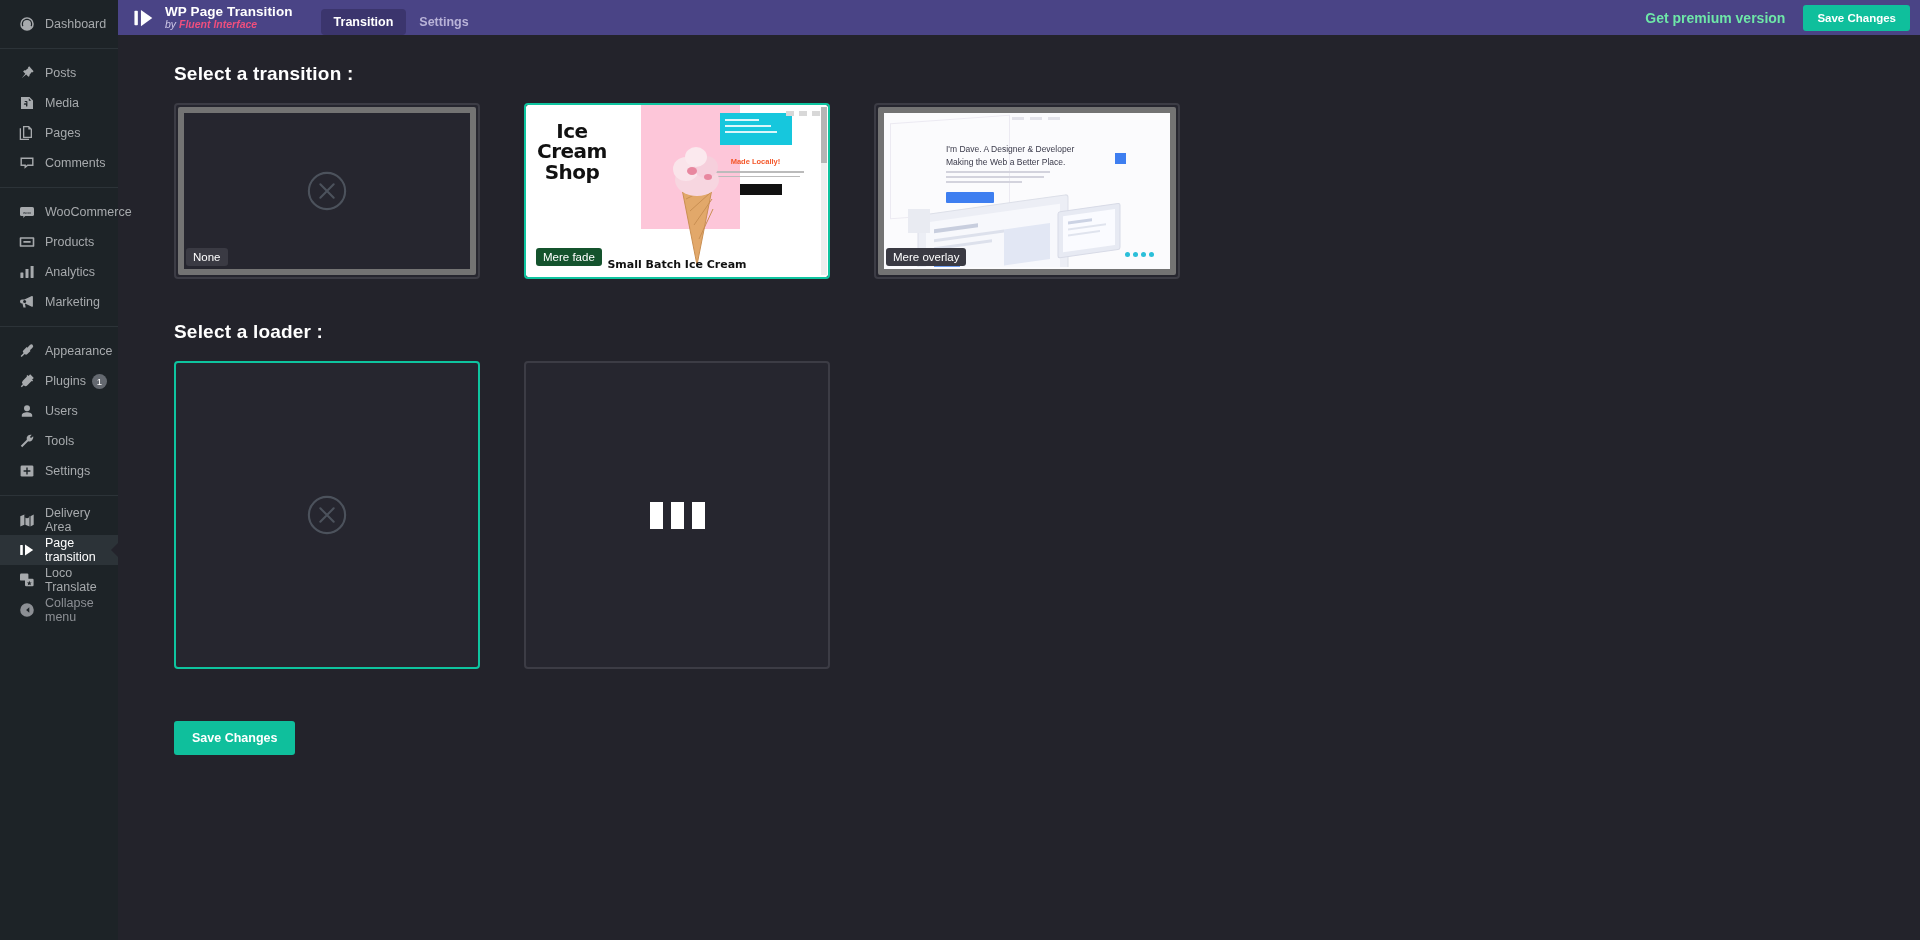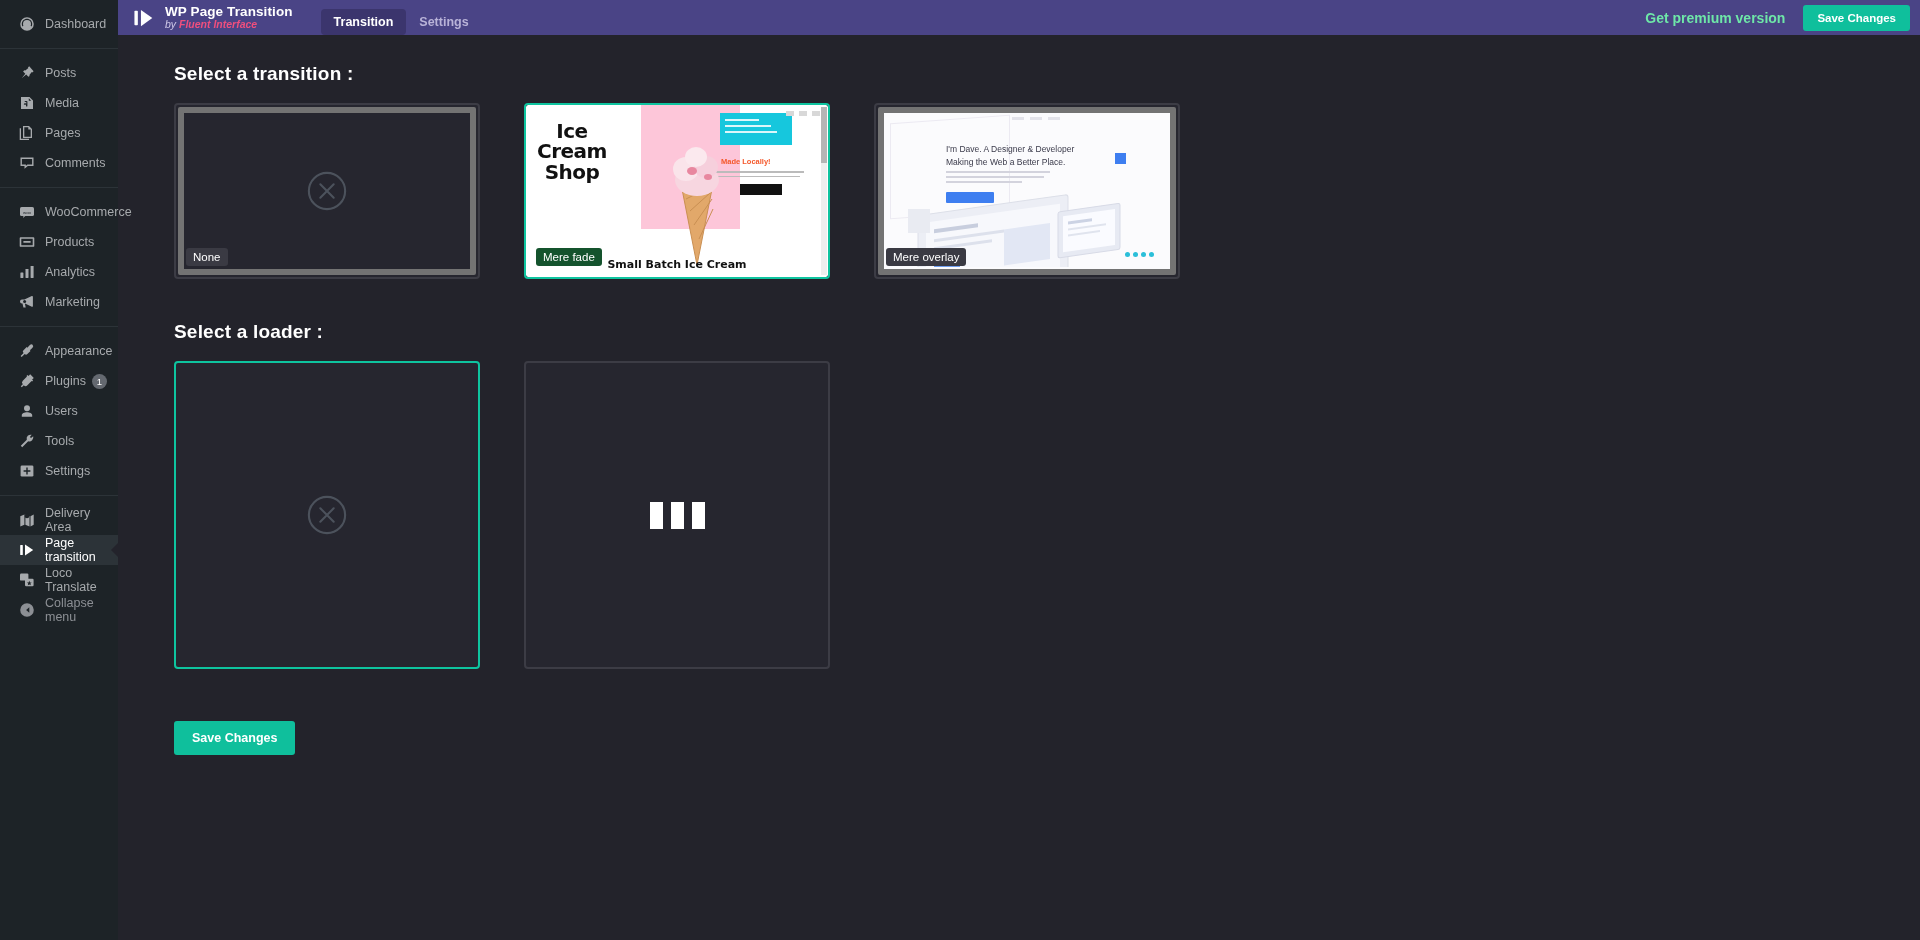--- a/index.html
+++ b/index.html
@@ -136,22 +136,22 @@
     background: #16c7dd;
   }
   .ic-cyan i {
     display: block; height: 2px; background: rgba(255,255,255,.85);
     margin: 4px 5px 0 5px;
   }
   .ic-cyan i:first-child { margin-top: 6px; width: 34px; }
   .ic-cyan i:nth-child(2) { width: 46px; }
   .ic-cyan i:nth-child(3) { width: 52px; }
   .ic-made {
-    position: absolute; right: 2px; top: 52px; width: 105px;
-    color: #f4582b; font-size: 7.5px; font-weight: bold; 
+    position: absolute; right: 20px; top: 52px; width: 105px;
+    color: #f4582b; font-size: 7.5px; font-weight: bold; text-align: center;
   }
   .ic-lines { position: absolute; right: 22px; top: 63px; width: 100px; }
   .ic-lines i { display: block; height: 1.5px; background: #bbb; margin: 3px auto 0; }
   .ic-btn {
     position: absolute; right: 46px; top: 79px;
     width: 42px; height: 11px; background: #111;
   }
   .ic-caption {
     position: absolute; left: 0; right: 0; bottom: 6px;
     text-align: center; color: #111;

